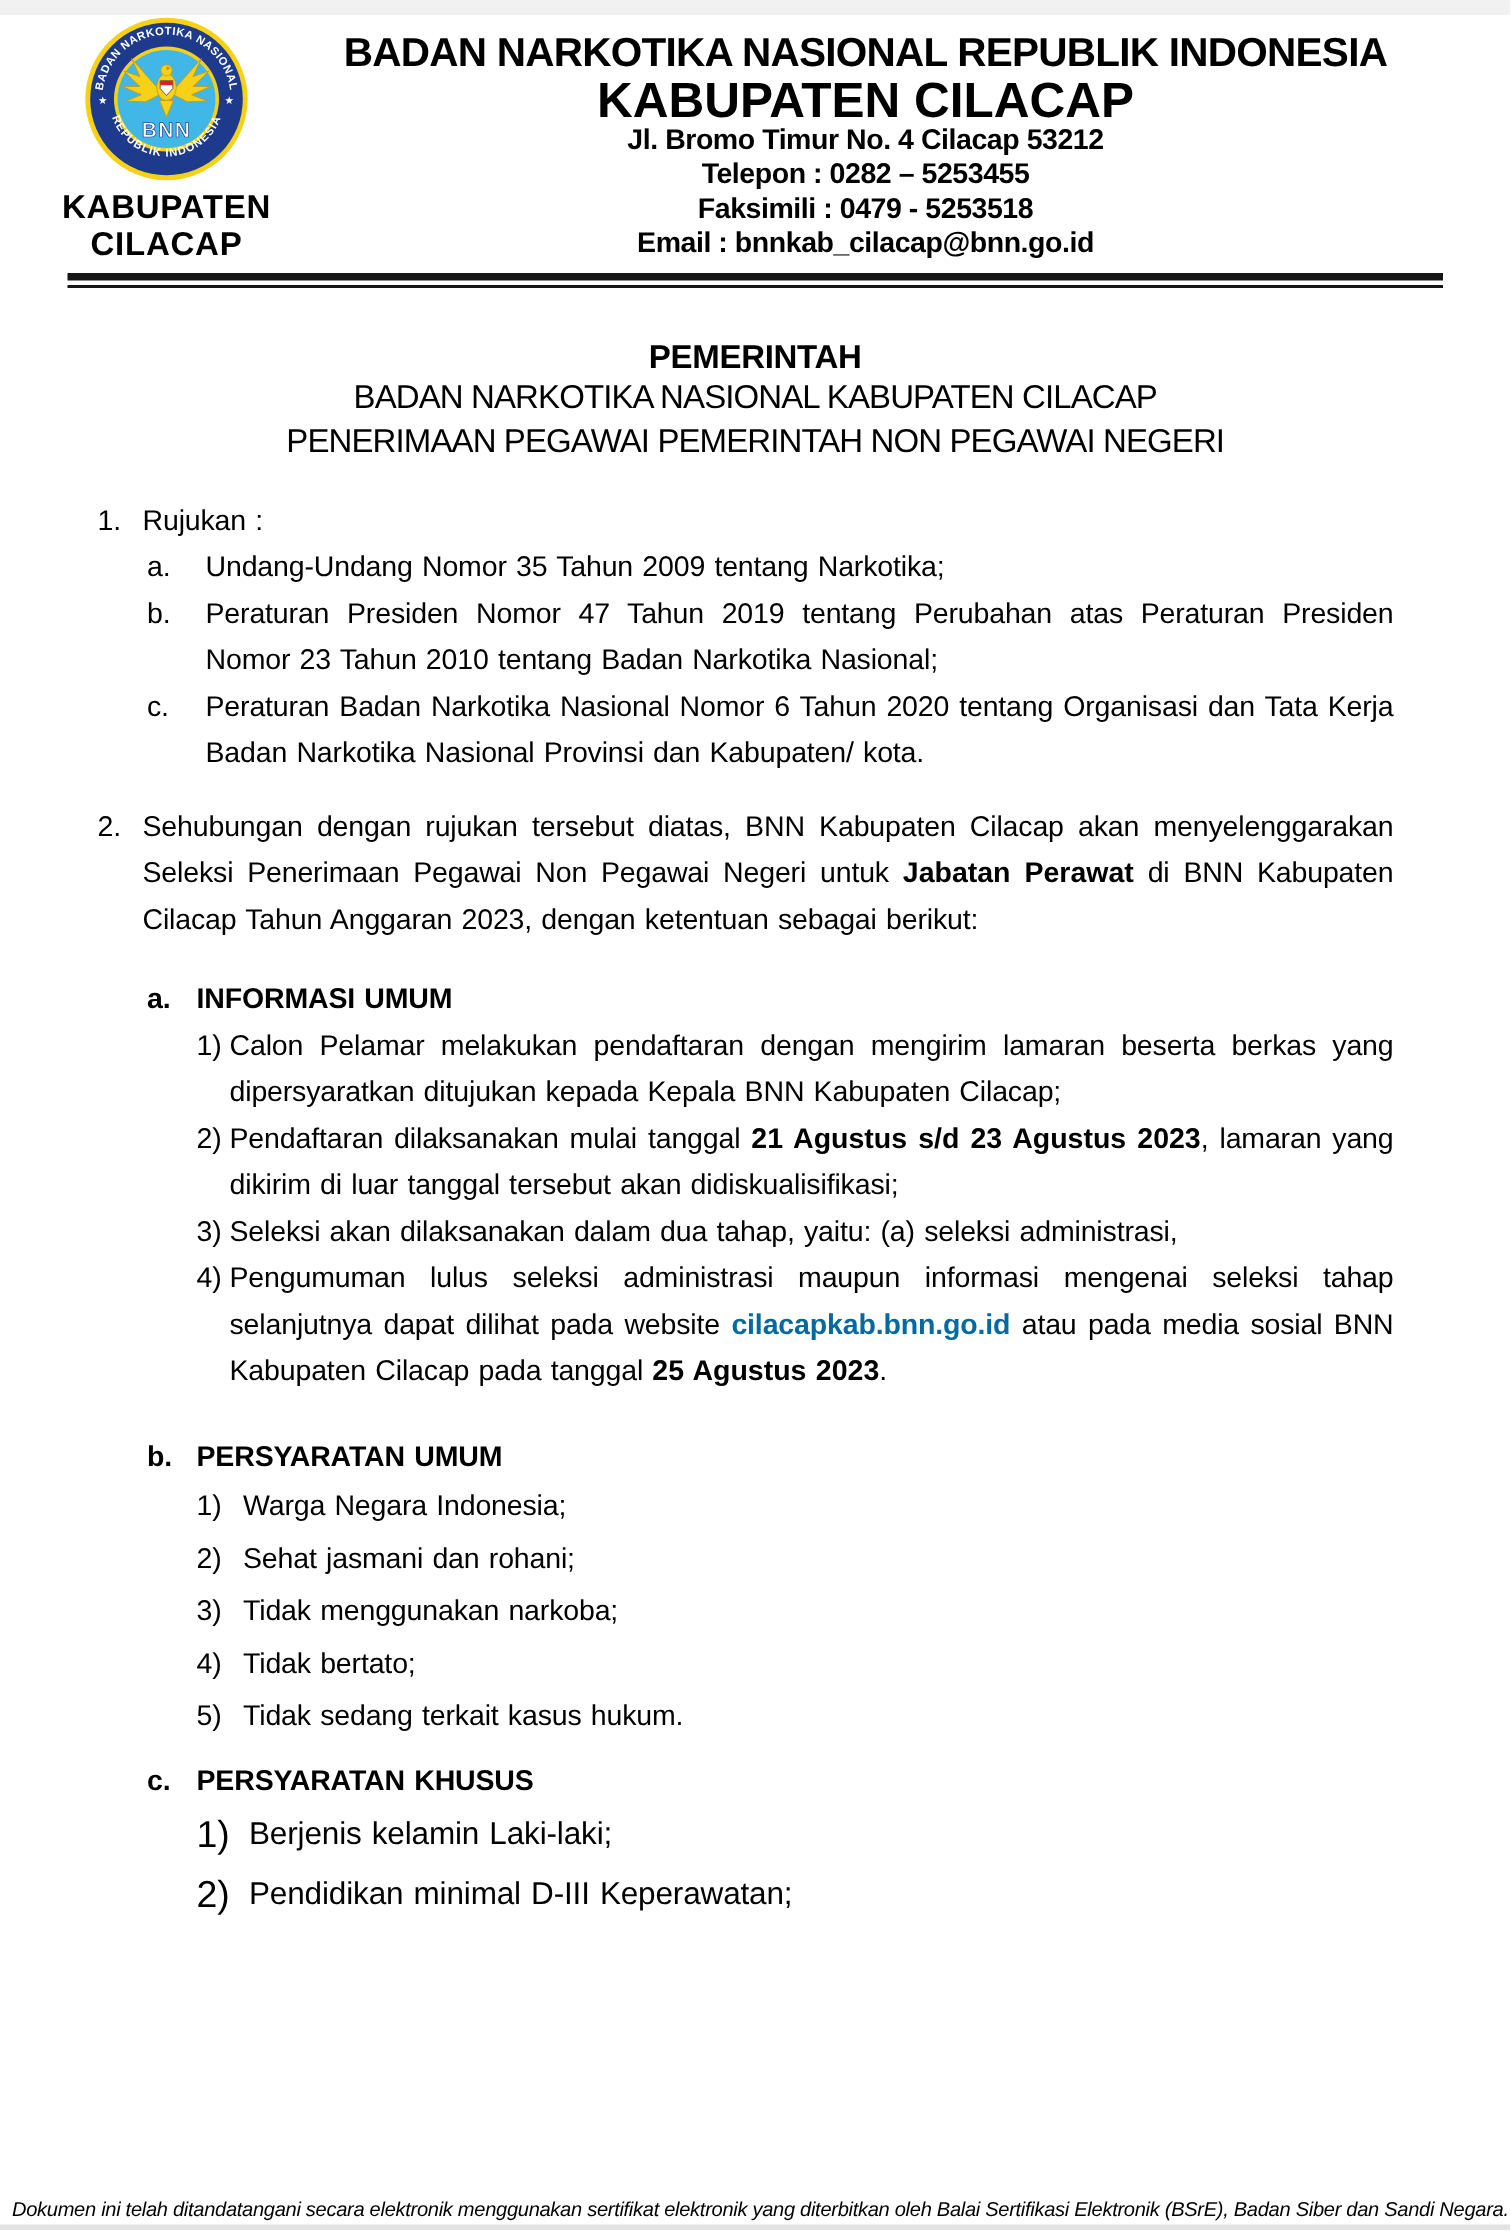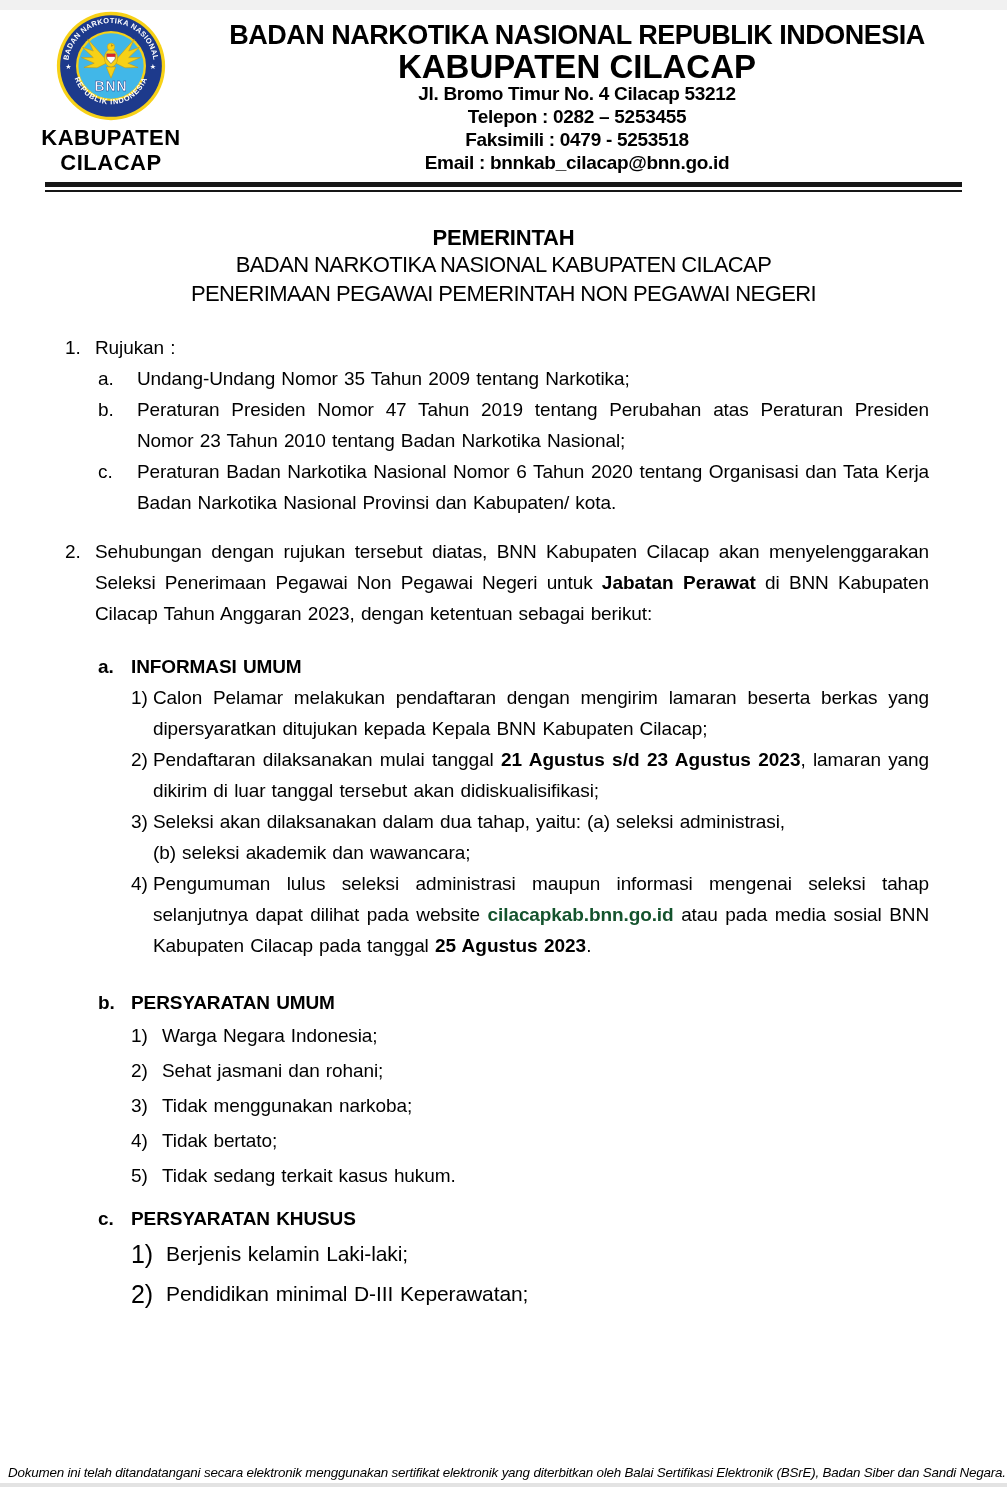--- a/index.html
+++ b/index.html
@@ -58,21 +58,21 @@
   .sec-head .letter{width:33px;flex:none;}
   .sec-items{margin-left:33px;}
   .sec-item .num{flex:none;}
   .sec-a .sec-item .num{width:22px;}
   .sec-a .sec-item .txt{flex:1;text-align:justify;}
   .sec-a .sec-item .txt.plain{text-align:left;}
   .sec-b .sec-item{line-height:35px;}
   .sec-b .sec-item .num{width:31px;}
   .sec-c .sec-item{line-height:40px;font-size:21px;}
   .sec-c .sec-item .num{width:35px;font-size:25px;}
-  .weblink{color:#14532d;font-weight:bold;text-decoration:none;}
+  .weblink{color:#0369a1;font-weight:bold;text-decoration:none;}
   b{letter-spacing:0;}
 
   
   .e-footer{
     position:absolute;left:8px;right:8px;bottom:7px;
     font-size:13.4px;font-style:italic;letter-spacing:-.2px;
     white-space:nowrap;
   }
 </style>
 </head>
@@ -171,21 +171,20 @@
           <span class="txt">Calon Pelamar melakukan pendaftaran dengan mengirim lamaran beserta berkas yang dipersyaratkan ditujukan kepada Kepala BNN Kabupaten Cilacap;</span>
         </div>
         <div class="row sec-item">
           <span class="num">2)</span>
           <span class="txt"><span>Pendaftaran dilaksanakan mulai tanggal </span><b>21 Agustus s/d 23 Agustus 2023</b><span>, lamaran yang dikirim di luar tanggal tersebut akan didiskualisifikasi;</span></span>
         </div>
         <div class="row sec-item">
           <span class="num">3)</span>
           <span class="txt plain">
               <span style="display:block">Seleksi akan dilaksanakan dalam dua tahap, yaitu: (a) seleksi administrasi,</span>
-              <span style="display:block">(b) seleksi akademik dan wawancara;</span>
             </span>
         </div>
         <div class="row sec-item">
           <span class="num">4)</span>
           <span class="txt"><span>Pengumuman lulus seleksi administrasi maupun informasi mengenai seleksi tahap selanjutnya dapat dilihat pada website </span><a class="weblink">cilacapkab.bnn.go.id</a><span> atau pada media sosial BNN Kabupaten Cilacap pada tanggal </span><b>25 Agustus 2023</b><span>.</span></span>
         </div>
       </div>
     </div>
 
     <div class="section sec-b">

